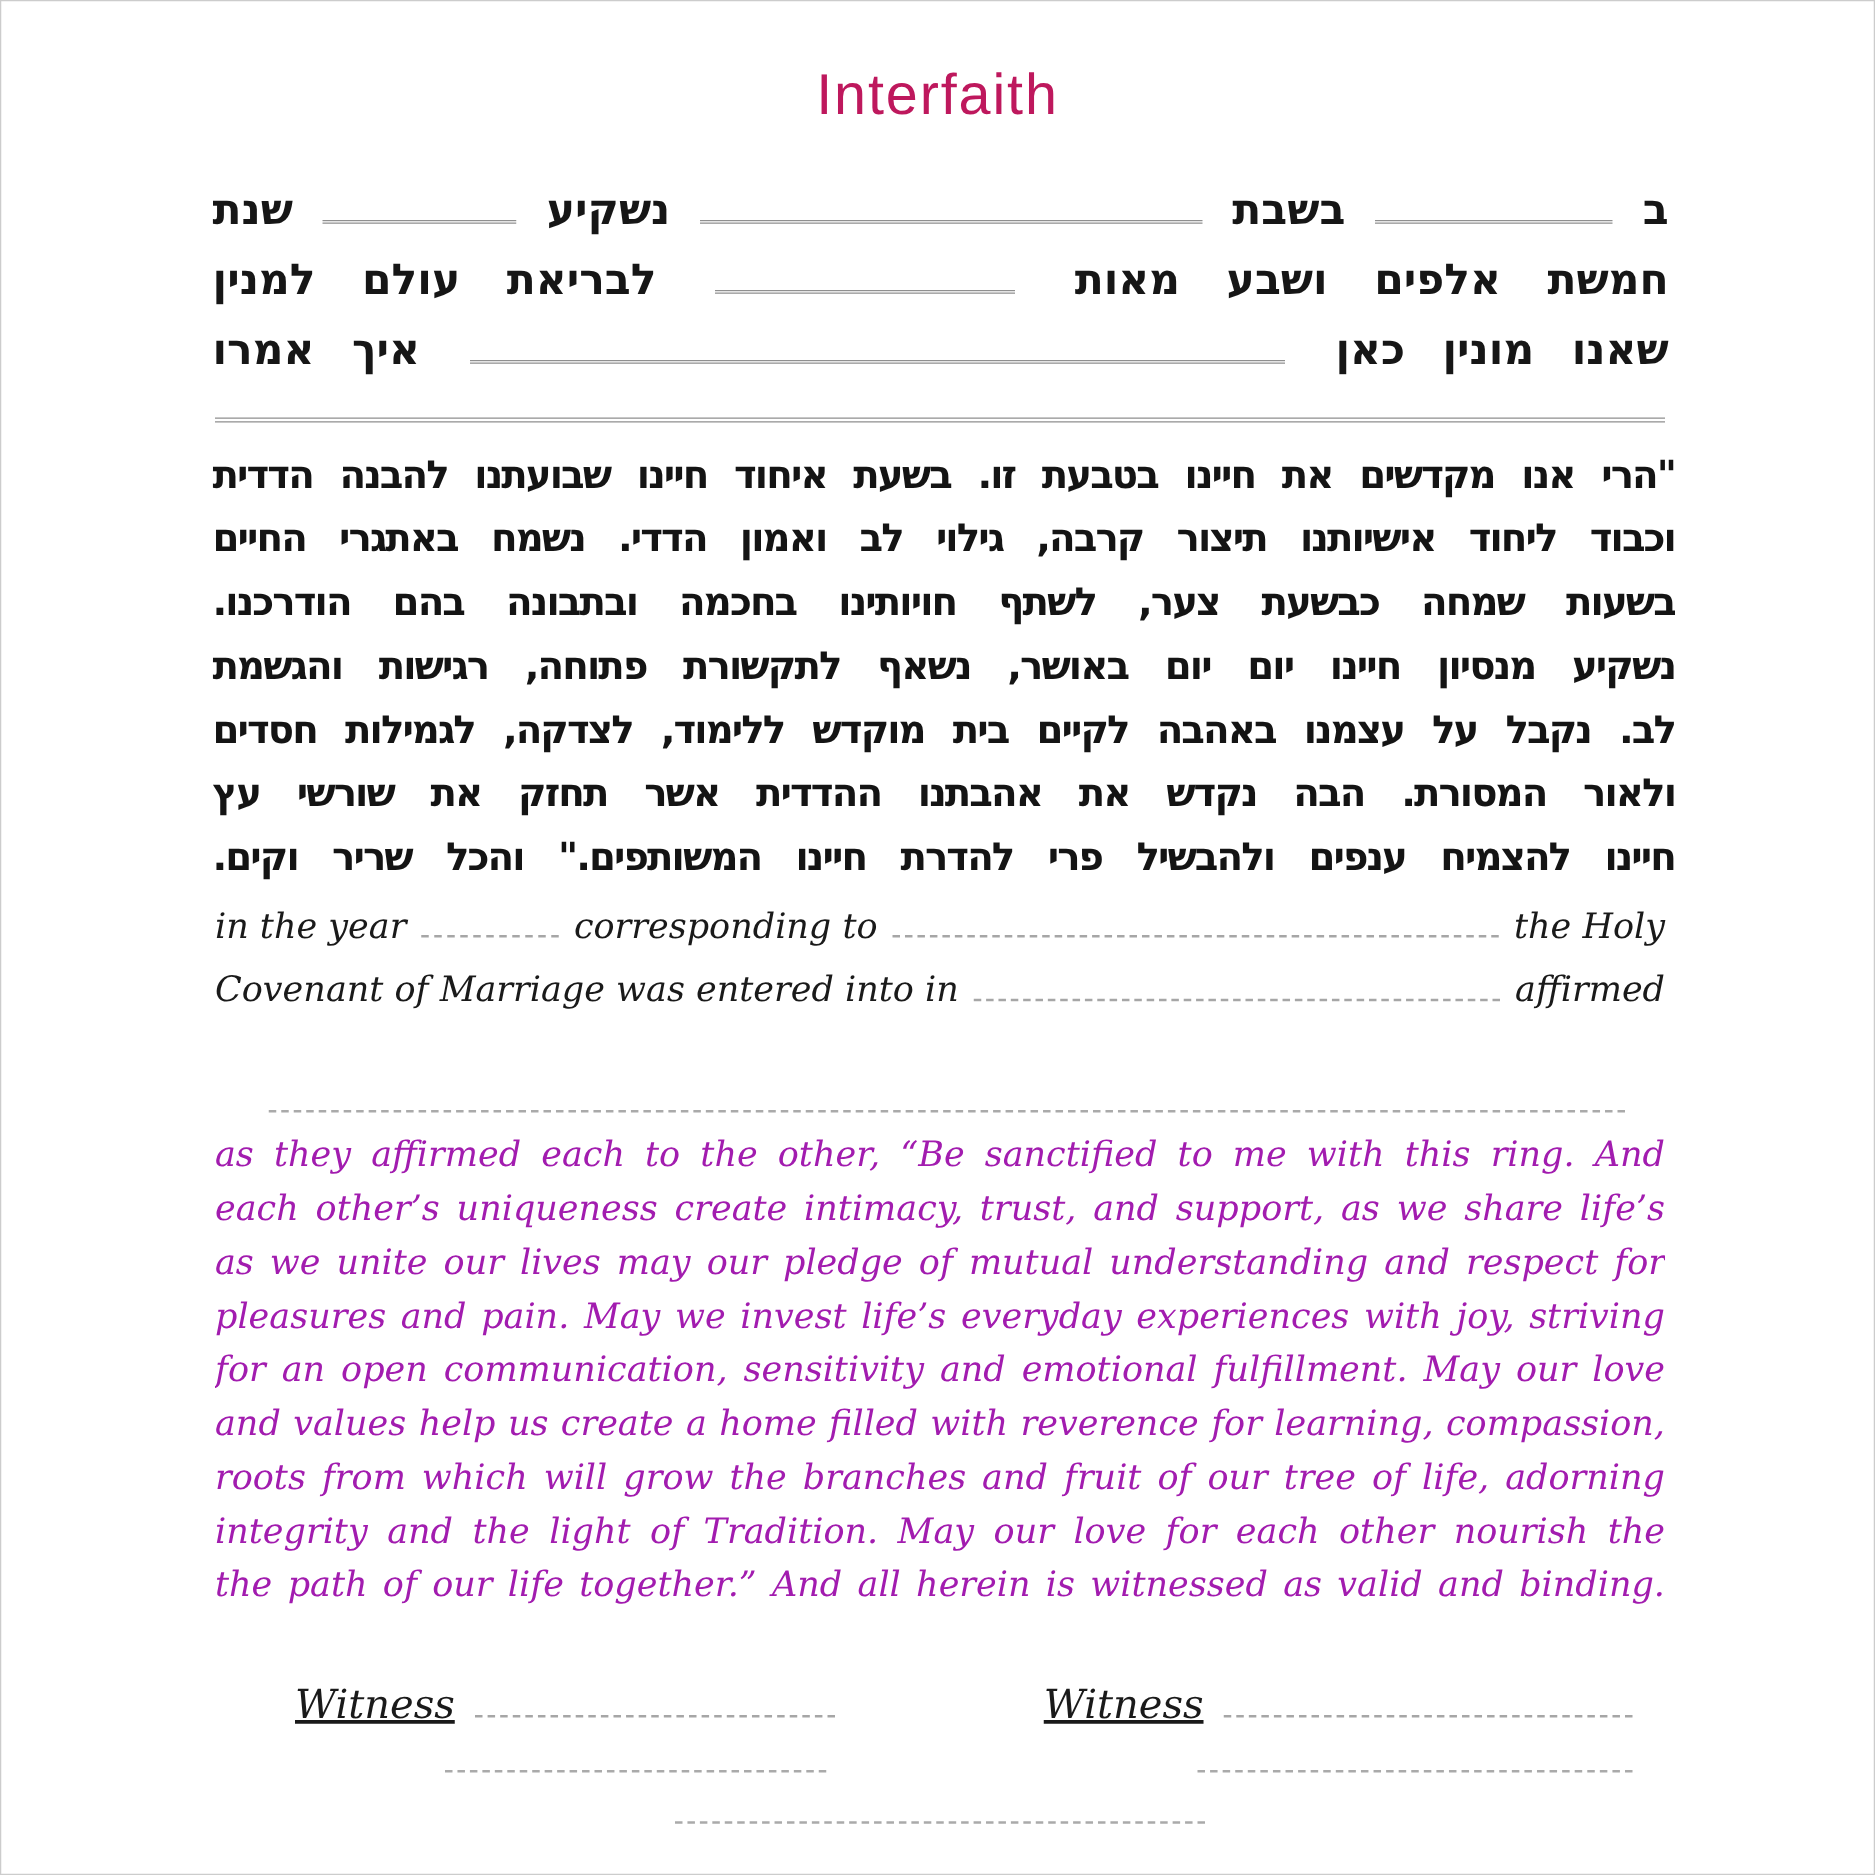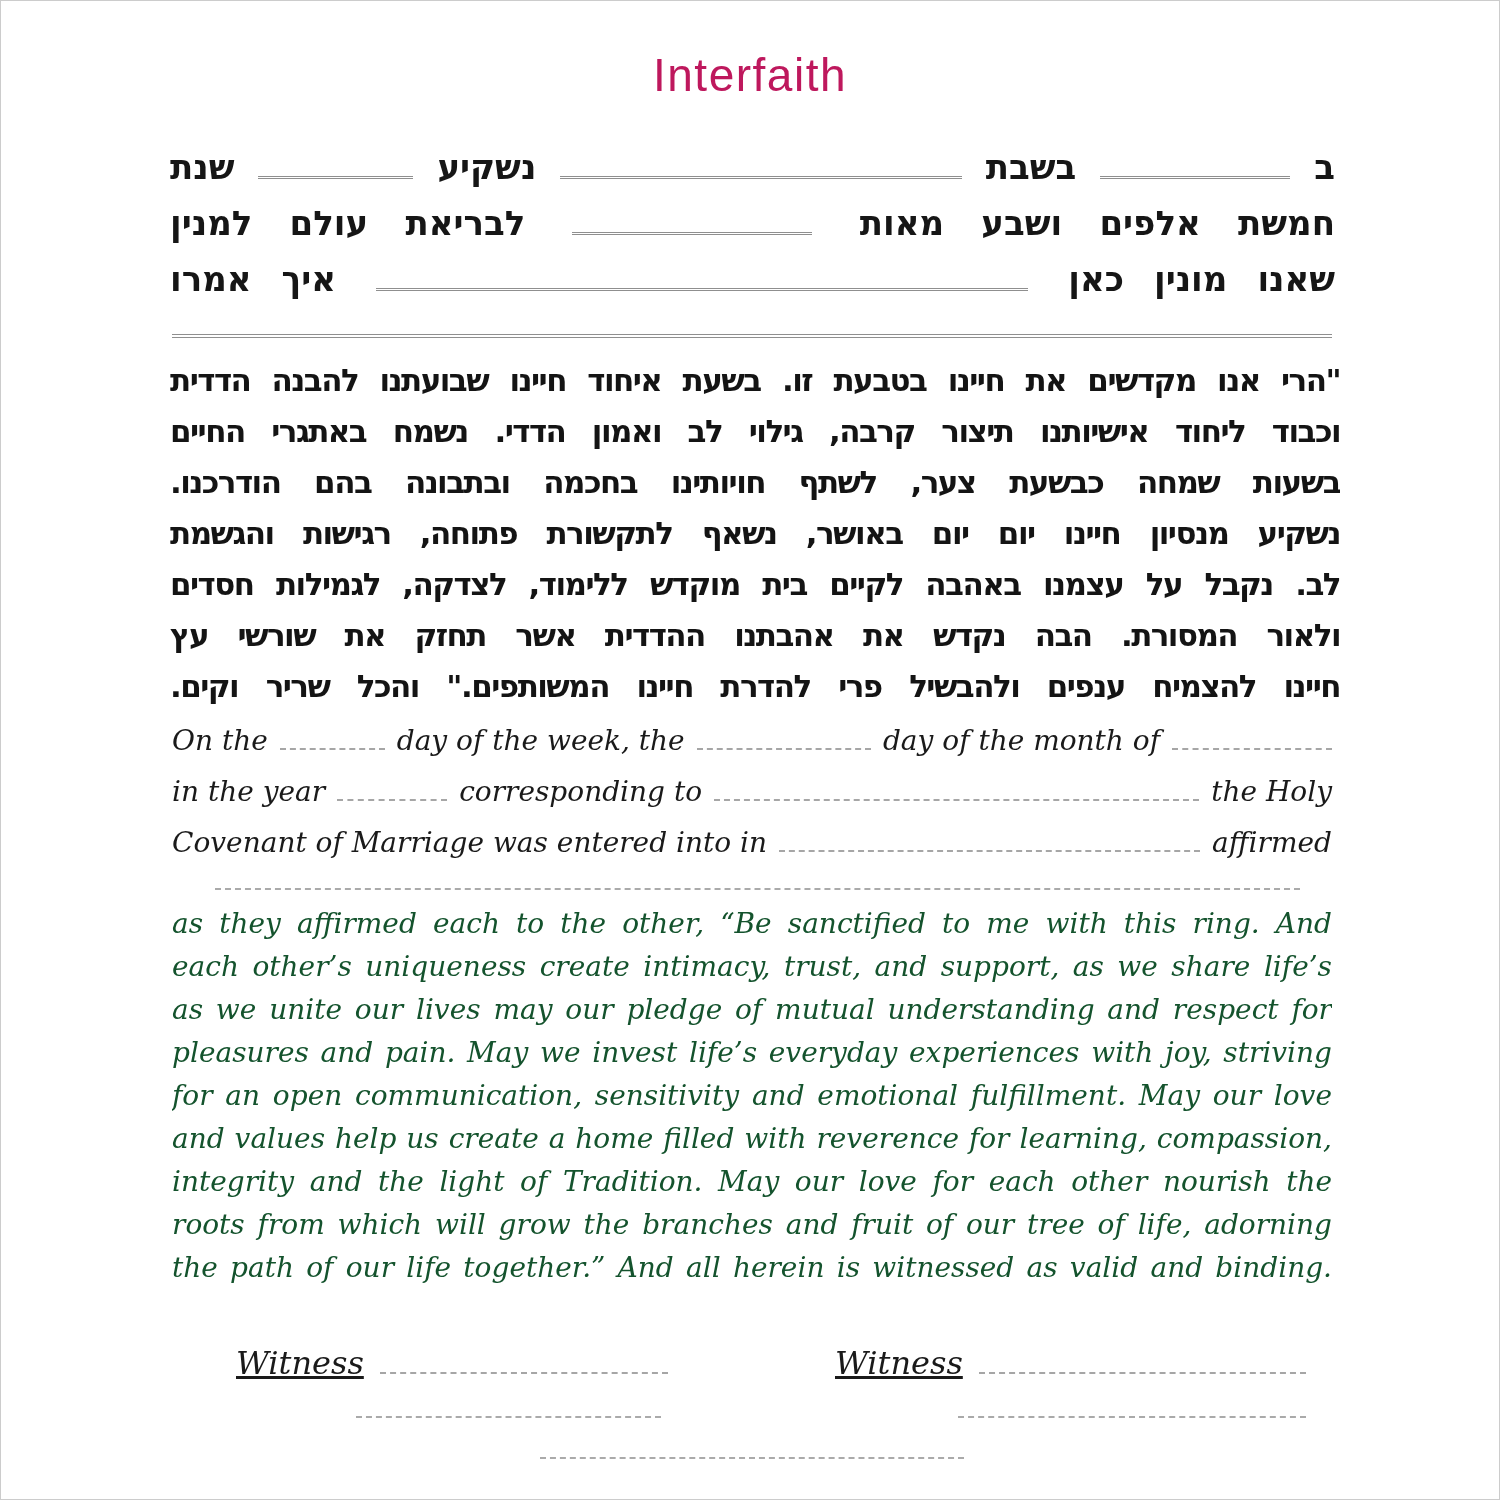--- a/index.html
+++ b/index.html
@@ -50,21 +50,21 @@
     font-family:"DejaVu Serif",serif;font-style:italic;
     font-size:28px;color:#1a1a1a;
   }
   .eng-row .w{white-space:nowrap;}
   .erule{height:20px;border-bottom:2px dashed #a6a6a6;margin:0 12px;}
   .erule.grow{flex:1 1 auto;}
   
   .eng-par{position:absolute;left:172px;right:168px;top:902px;}
   .eng-par .eline{
     font-family:"DejaVu Serif",serif;font-style:italic;
-    font-size:28px;color:#14532d;
+    font-size:28px;color:#a21caf;
     line-height:43px;height:43px;
     text-align:justify;text-align-last:justify;
     white-space:nowrap;overflow:hidden;
   }
   
   .rule-abs{position:absolute;border-top:2px dashed #aaaaaa;height:0;}
   
   .witness-group{
     position:absolute;display:flex;align-items:baseline;height:44px;
     font-family:"DejaVu Serif",serif;font-style:italic;
@@ -116,28 +116,20 @@
     <div class="hline">וכבוד ליחוד אישיותנו תיצור קרבה, גילוי לב ואמון הדדי. נשמח באתגרי החיים</div>
     <div class="hline">בשעות שמחה כבשעת צער, לשתף חויותינו בחכמה ובתבונה בהם הודרכנו.</div>
     <div class="hline">נשקיע מנסיון חיינו יום יום באושר, נשאף לתקשורת פתוחה, רגישות והגשמת</div>
     <div class="hline">לב. נקבל על עצמנו באהבה לקיים בית מוקדש ללימוד, לצדקה, לגמילות חסדים</div>
     <div class="hline">ולאור המסורת. הבה נקדש את אהבתנו ההדדית אשר תחזק את שורשי עץ</div>
     <div class="hline">חיינו להצמיח ענפים ולהבשיל פרי להדרת חיינו המשותפים." והכל שריר וקים.</div>
   </div>
 
   <div class="eng-block">
     <div class="eng-row">
-      <span class="w">On the</span>
-      <span class="erule" style="width:105px"></span>
-      <span class="w">day of the week, the</span>
-      <span class="erule grow"></span>
-      <span class="w">day of the month of</span>
-      <span class="erule" style="width:160px;margin-right:0"></span>
-    </div>
-    <div class="eng-row">
       <span class="w">in the year</span>
       <span class="erule" style="width:110px"></span>
       <span class="w">corresponding to</span>
       <span class="erule grow"></span>
       <span class="w">the Holy</span>
     </div>
     <div class="eng-row">
       <span class="w">Covenant of Marriage was entered into in</span>
       <span class="erule grow"></span>
       <span class="w">affirmed</span>
@@ -146,22 +138,22 @@
 
   <div class="rule-abs" style="left:215px;width:1085px;top:888px"></div>
 
   <div class="eng-par">
     <div class="eline">as they affirmed each to the other, “Be sanctified to me with this ring. And</div>
     <div class="eline">each other’s uniqueness create intimacy, trust, and support, as we share life’s</div>
     <div class="eline">as we unite our lives may our pledge of mutual understanding and respect for</div>
     <div class="eline">pleasures and pain. May we invest life’s everyday experiences with joy, striving</div>
     <div class="eline">for an open communication, sensitivity and emotional fulfillment. May our love</div>
     <div class="eline">and values help us create a home filled with reverence for learning, compassion,</div>
+    <div class="eline">roots from which will grow the branches and fruit of our tree of life, adorning</div>
     <div class="eline">integrity and the light of Tradition. May our love for each other nourish the</div>
-    <div class="eline">roots from which will grow the branches and fruit of our tree of life, adorning</div>
     <div class="eline">the path of our life together.” And all herein is witnessed as valid and binding.</div>
   </div>
 
   <div class="witness-group" style="left:236px;width:432px;top:1344px">
     <span class="w">Witness</span>
     <span class="erule grow"></span>
   </div>
   <div class="witness-group" style="left:835px;width:471px;top:1344px">
     <span class="w">Witness</span>
     <span class="erule grow"></span>

